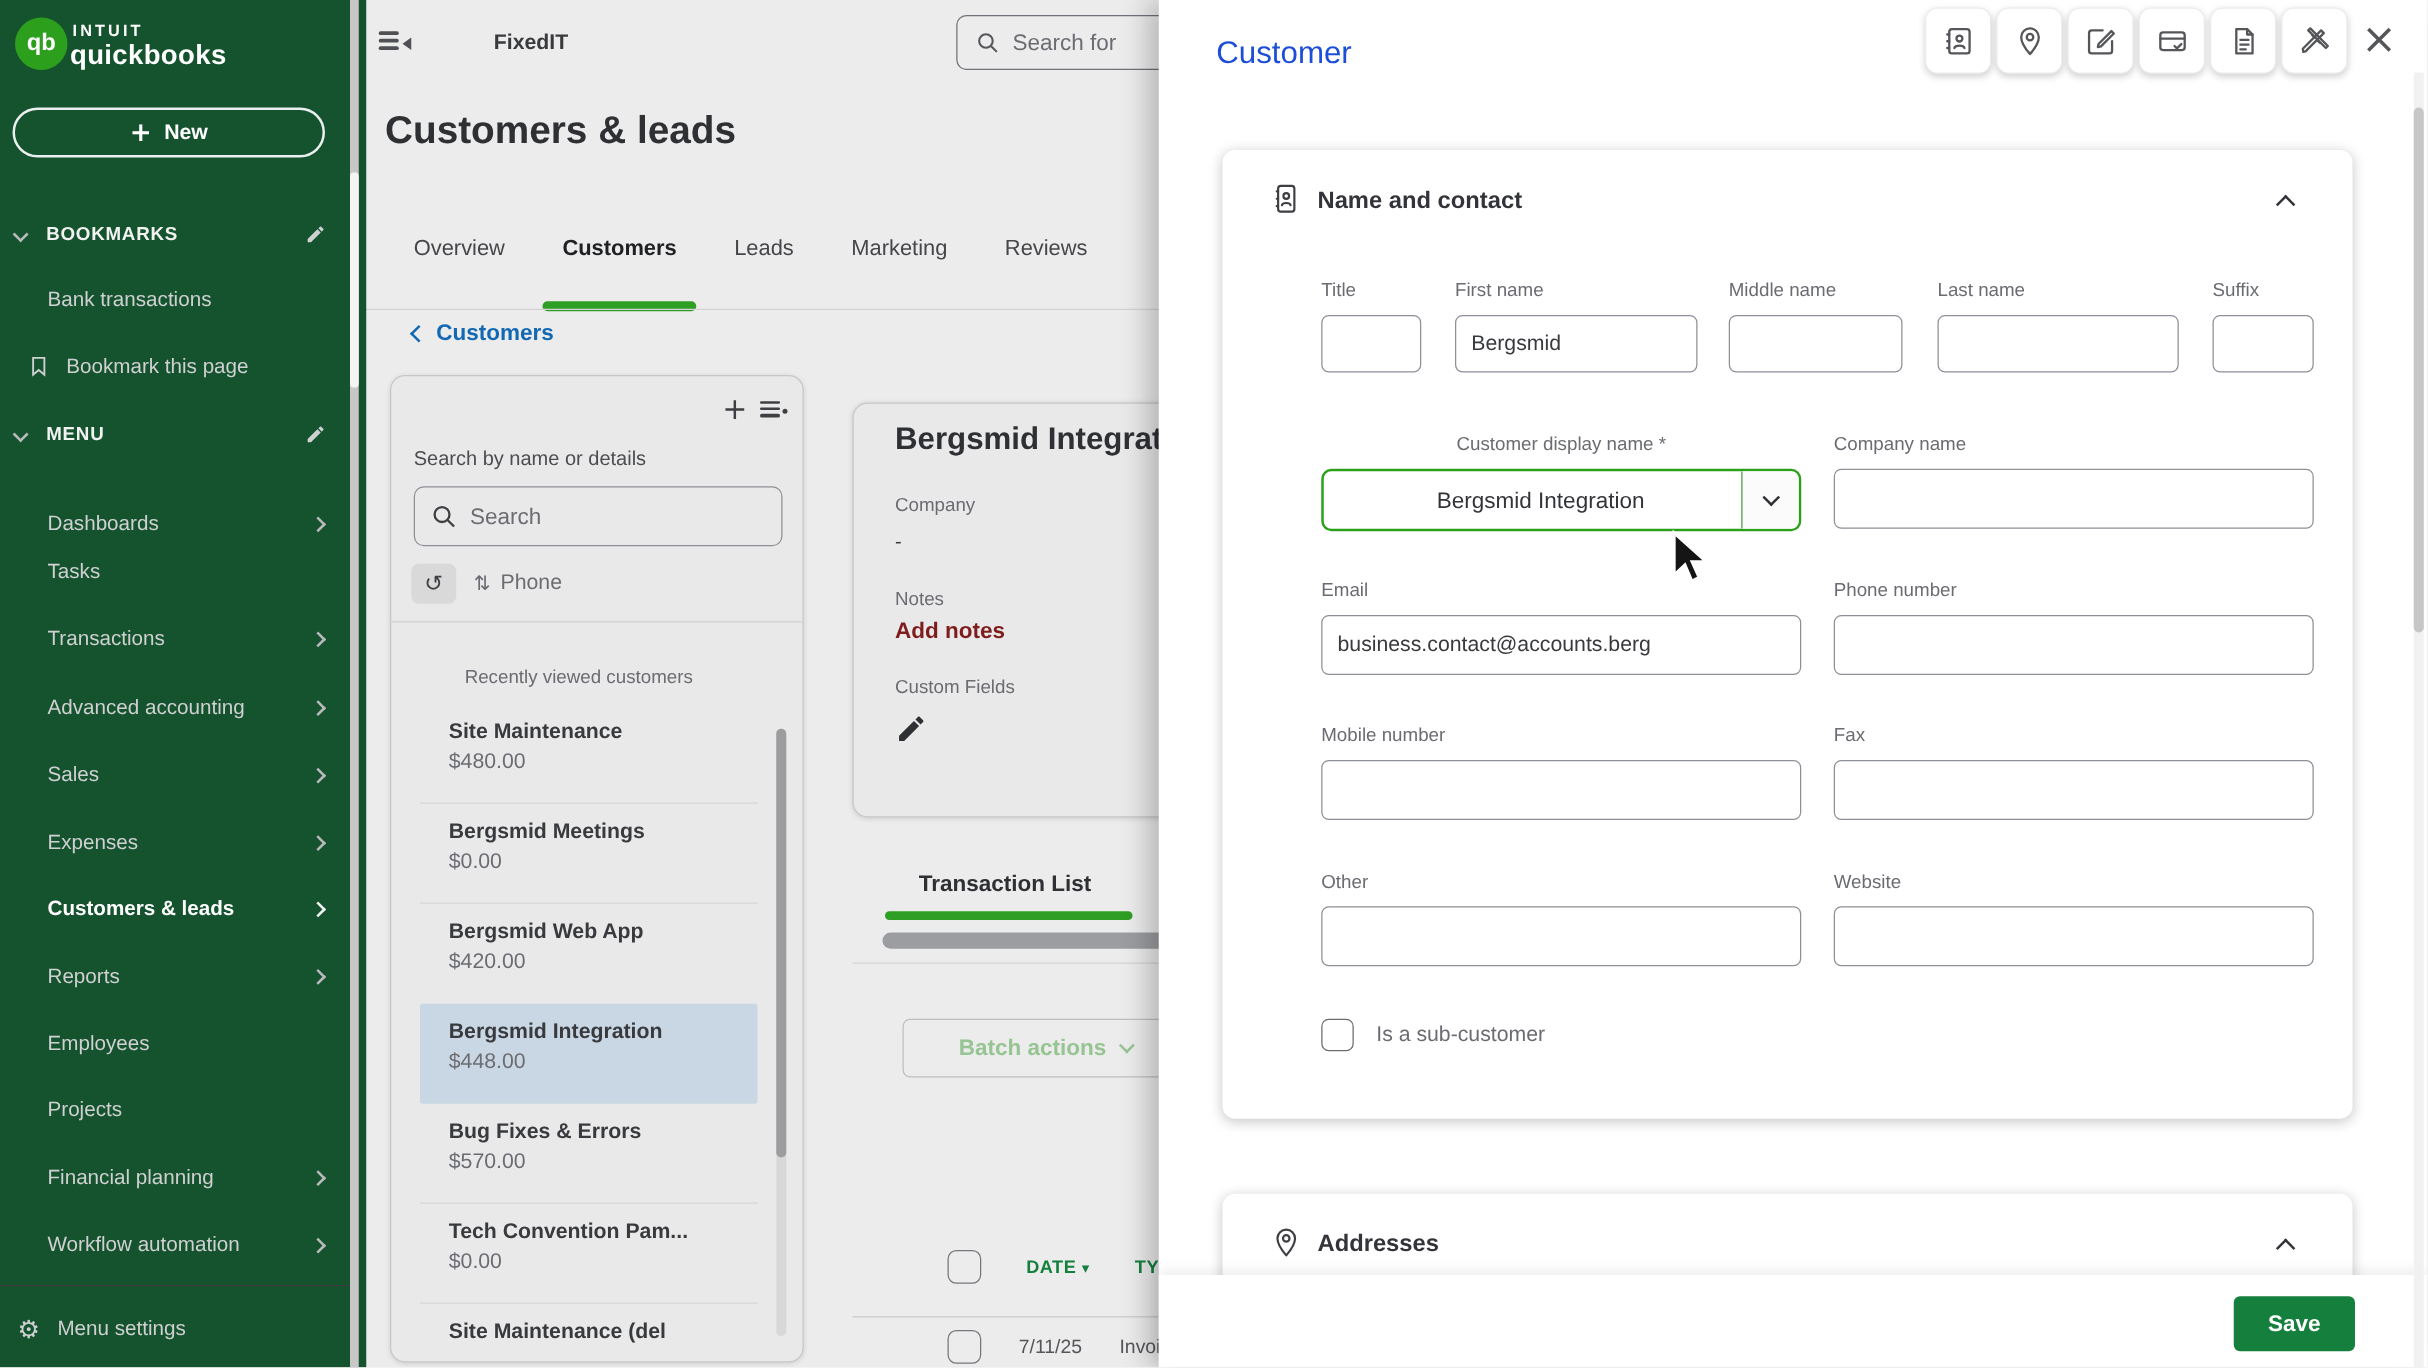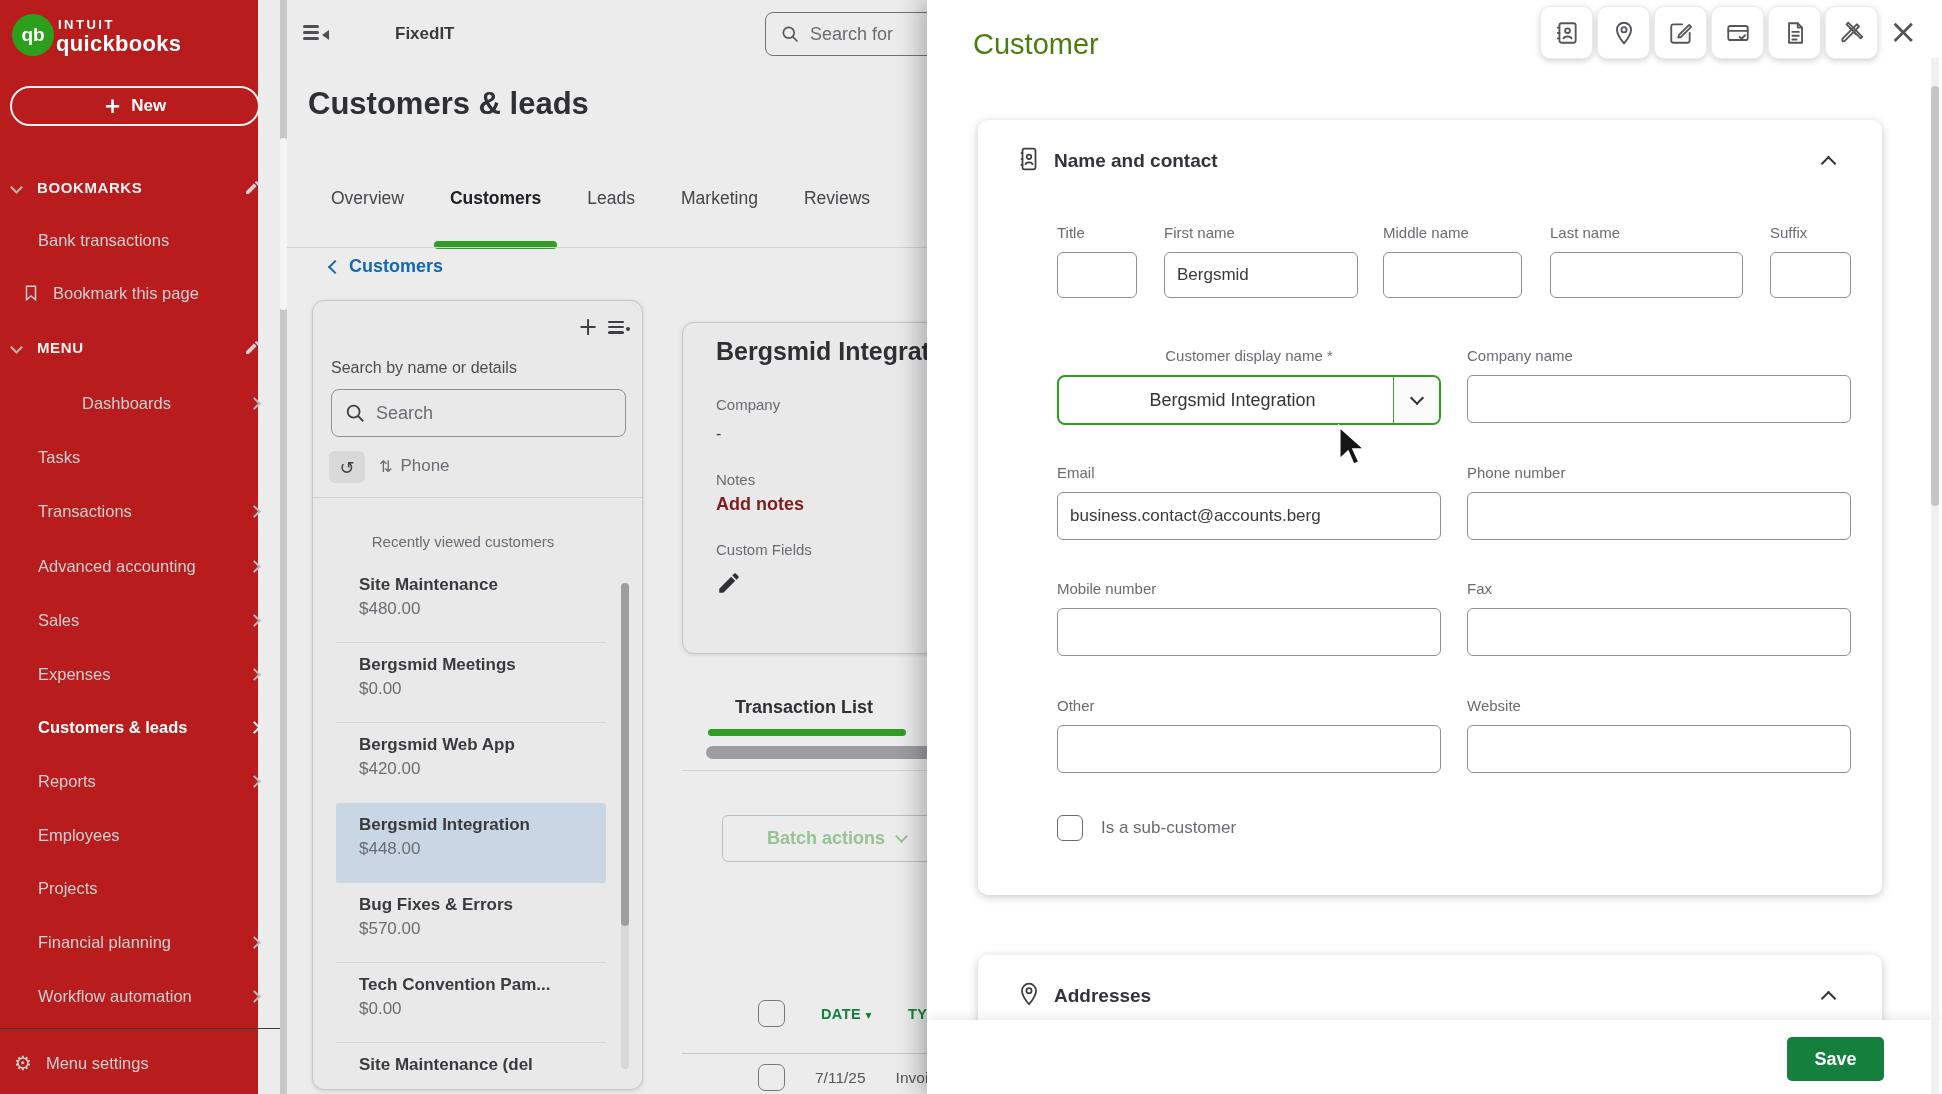--- a/index.html
+++ b/index.html
@@ -2,21 +2,21 @@
 <html><head>
 <meta charset="utf-8">
 <style>
   * { margin:0; padding:0; box-sizing:border-box; }
   html,body { width:1942px; height:1094px; overflow:hidden; }
   body { font-family:"Liberation Sans", sans-serif; background:#ececec; position:relative; }
   #app { position:absolute; left:0; top:0; width:1942px; height:1094px; background:#ececec; overflow:hidden; }
   .uicon { font-family:"DejaVu Sans", sans-serif; }
 
   
-  .sidebar { position:absolute; left:0; top:0; width:258px; height:1094px; background:#b91c1c; color:#d4d5d6; z-index:3; }
+  .sidebar { position:absolute; left:0; top:0; width:293px; height:1094px; background:#14532d; color:#d4d5d6; z-index:3; }
   .sb-row { position:absolute; left:0; width:287px; height:30px; display:flex; align-items:center; font-size:16.5px; color:#cfd0d2; }
   .sb-head { font-weight:bold; color:#f2f2f2; font-size:15px; letter-spacing:.6px; }
   .sb-item-label { margin-left:38px; }
   .sb-active { font-weight:bold; color:#ffffff; }
   .chev { display:inline-block; width:9px; height:9px; border-right:2px solid #b9babc; border-bottom:2px solid #b9babc; }
   .chev-r { transform:rotate(-45deg); }
   .chev-d { transform:rotate(45deg); }
   .sb-chev-right { position:absolute; right:28px; }
   .logo-circle { position:absolute; left:12px; top:14px; width:42px; height:42px; border-radius:50%; background:#2ca01c; color:#fff; font-weight:bold; font-size:19px; display:flex; align-items:center; justify-content:center; }
   .brand-intuit { position:absolute; left:58px; top:17px; font-size:13px; letter-spacing:2.5px; font-weight:bold; color:#fff; }
@@ -82,21 +82,21 @@
   .chev-d-green { display:inline-block; width:9px; height:9px; border-right:2.5px solid #96c493; border-bottom:2.5px solid #96c493; transform:rotate(45deg); margin-top:-4px; }
   .cb { width:27px; height:27px; border:1.5px solid #75777c; border-radius:7px; background:transparent; cursor:pointer; }
   .tx-headrow { position:absolute; left:758px; top:1000px; display:flex; align-items:center; gap:36px; z-index:1; }
   .tx-headrow .hdr { font-size:14.5px; font-weight:bold; color:#15803d; letter-spacing:.4px; white-space:nowrap; }
   .tx-div2 { position:absolute; left:682px; top:1053px; width:260px; border-top:1px solid #c9c9cb; z-index:1; }
   .tx-row { position:absolute; left:758px; top:1064px; display:flex; align-items:center; gap:30px; z-index:1; }
   .tx-row .cell { font-size:15.5px; color:#55565a; white-space:nowrap; }
 
   
   .overlay { position:absolute; left:927px; top:0; width:1015px; height:1094px; background:#ffffff; box-shadow:-8px 0 22px rgba(0,0,0,.25); z-index:10; }
-  .ov-title { position:absolute; left:46px; top:28px; font-size:29px; color:#4d7c0f; }
+  .ov-title { position:absolute; left:46px; top:28px; font-size:25px; color:#1d4ed8; }
   .ov-toolbar { position:absolute; left:613px; top:6px; display:flex; gap:4px; }
   .tool-btn { width:53px; height:53px; background:#fff; border:1px solid #ececec; border-radius:10px; box-shadow:0 2px 6px rgba(0,0,0,.18); display:flex; align-items:center; justify-content:center; cursor:pointer; }
   .tool-btn svg { width:26px; height:26px; stroke:#55565a; fill:none; stroke-width:1.7; stroke-linecap:round; stroke-linejoin:round; }
   .ov-close { position:absolute; left:962px; top:14px; font-size:34px; color:#55565a; cursor:pointer; line-height:1; }
   .sec-card { position:absolute; left:51px; background:#fff; border-radius:10px; box-shadow:0 2px 10px rgba(0,0,0,.22); width:904px; }
   .sec-head-icon { position:absolute; left:38px; top:26px; width:26px; height:26px; stroke:#3e3f43; fill:none; stroke-width:1.6; stroke-linecap:round; stroke-linejoin:round; }
   .sec-title { position:absolute; left:76px; top:30px; font-size:19px; font-weight:bold; color:#33343a; }
   .sec-chev { position:absolute; right:48px; top:38px; width:11px; height:11px; border-left:2.5px solid #33343a; border-top:2.5px solid #33343a; transform:rotate(45deg); cursor:pointer; }
   .fgroup { position:absolute; }
   .fgroup label { display:block; font-size:15px; color:#6b6c72; margin-bottom:11px; }
@@ -151,21 +151,21 @@
     </div>
 
     <div class="sb-row" style="top:332px;">
       <span class="chev chev-d" style="margin-left:12px;"></span>
       <span class="sb-head" style="margin-left:16px;">MENU</span>
       <svg class="pencil-s" style="position:absolute;right:26px;" viewBox="0 0 24 24">
           <path d="M3 17.2V21h3.8L17.8 10 14 6.2 3 17.2zM20.7 7.1c.4-.4.4-1 0-1.4l-2.4-2.4c-.4-.4-1-.4-1.4 0l-1.8 1.8 3.8 3.8 1.8-1.8z"></path>
         </svg>
     </div>
 
-    <div class="sb-row" style="top:388px;padding-left:44px;">
+    <div class="sb-row" style="top:404px;">
         <span class="sb-item-label">Dashboards</span>
         <span class="chev chev-r sb-chev-right"></span>
       </div>
     <div class="sb-row" style="top:442px;">
         <span class="sb-item-label">Tasks</span>
       </div>
     <div class="sb-row" style="top:496px;">
         <span class="sb-item-label">Transactions</span>
         <span class="chev chev-r sb-chev-right"></span>
       </div>

